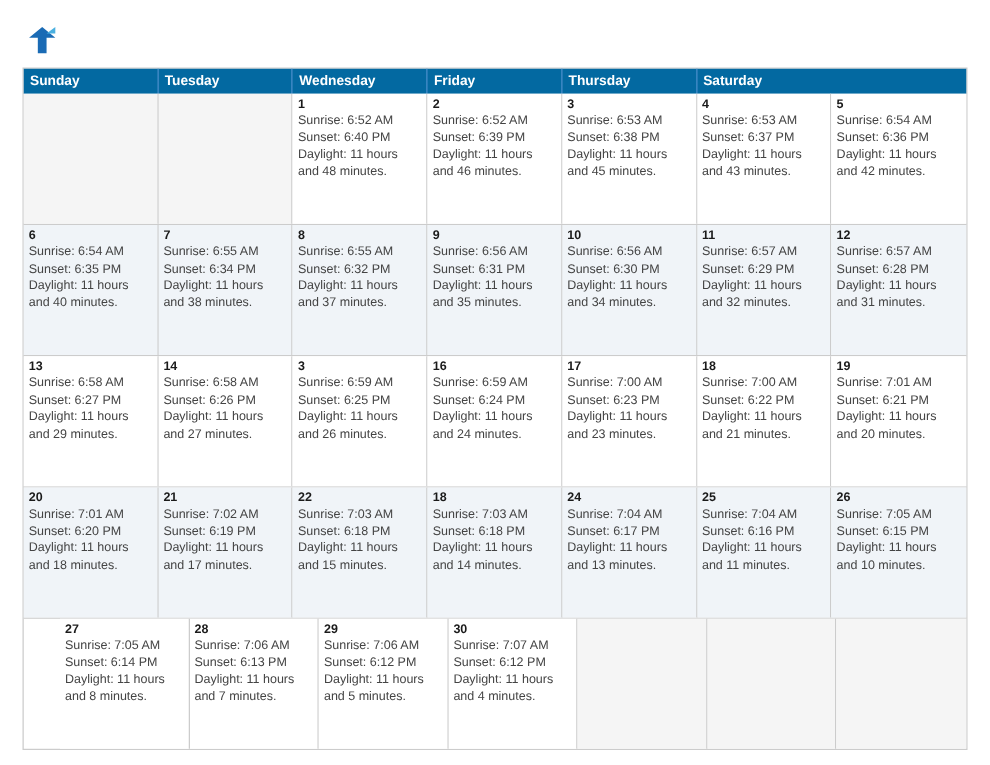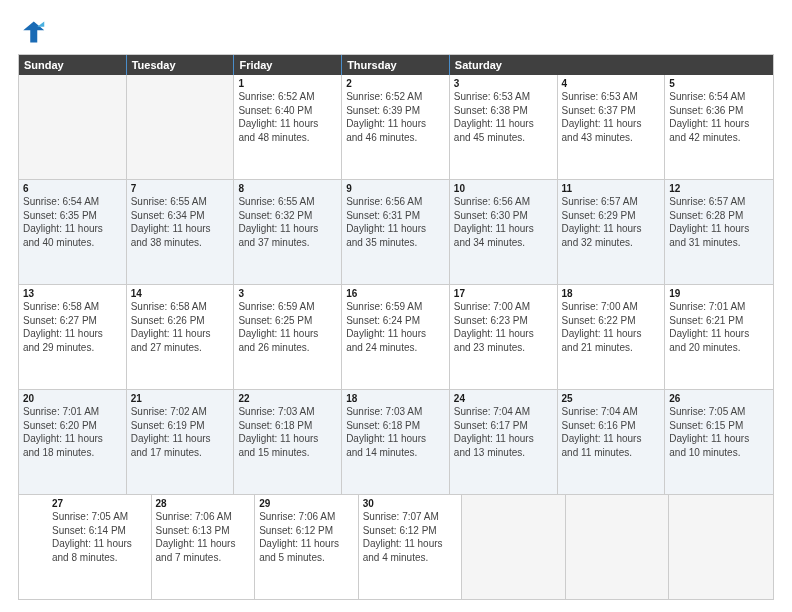--- a/index.html
+++ b/index.html
@@ -55,21 +55,21 @@
     }
     .calendar {
       flex: 1;
       display: flex;
       flex-direction: column;
       border: 1px solid #ccc;
     }
     .cal-header-row {
       display: grid;
       grid-template-columns: repeat(7, 1fr);
-      background: #404040;
+      background: #0369a1;
     }
     .cal-header-cell {
       color: #fff;
       font-size: 11px;
       font-weight: bold;
       padding: 4px 5px;
       border-right: 1px solid #4a8ecb;
       text-align: left;
     }
     .cal-header-cell:last-child { border-right: none; }
@@ -129,20 +129,21 @@
     <div class="title-block">
       <div class="cal-title"></div>
       <div class="cal-subtitle"></div>
     </div>
   </div>
 
   <div class="calendar">
     <div class="cal-header-row" id="cal-header">
         <div class="cal-header-cell">Sunday</div>
         <div class="cal-header-cell">Tuesday</div>
+        <div class="cal-header-cell">Wednesday</div>
         <div class="cal-header-cell">Friday</div>
         <div class="cal-header-cell">Thursday</div>
         <div class="cal-header-cell">Saturday</div>
       </div>
     <div class="cal-body" id="cal-body">
         <div class="cal-row">
           <div class="cal-cell empty"></div>
           <div class="cal-cell empty"></div>
           <div class="cal-cell">
             <span class="day-num">1</span>

